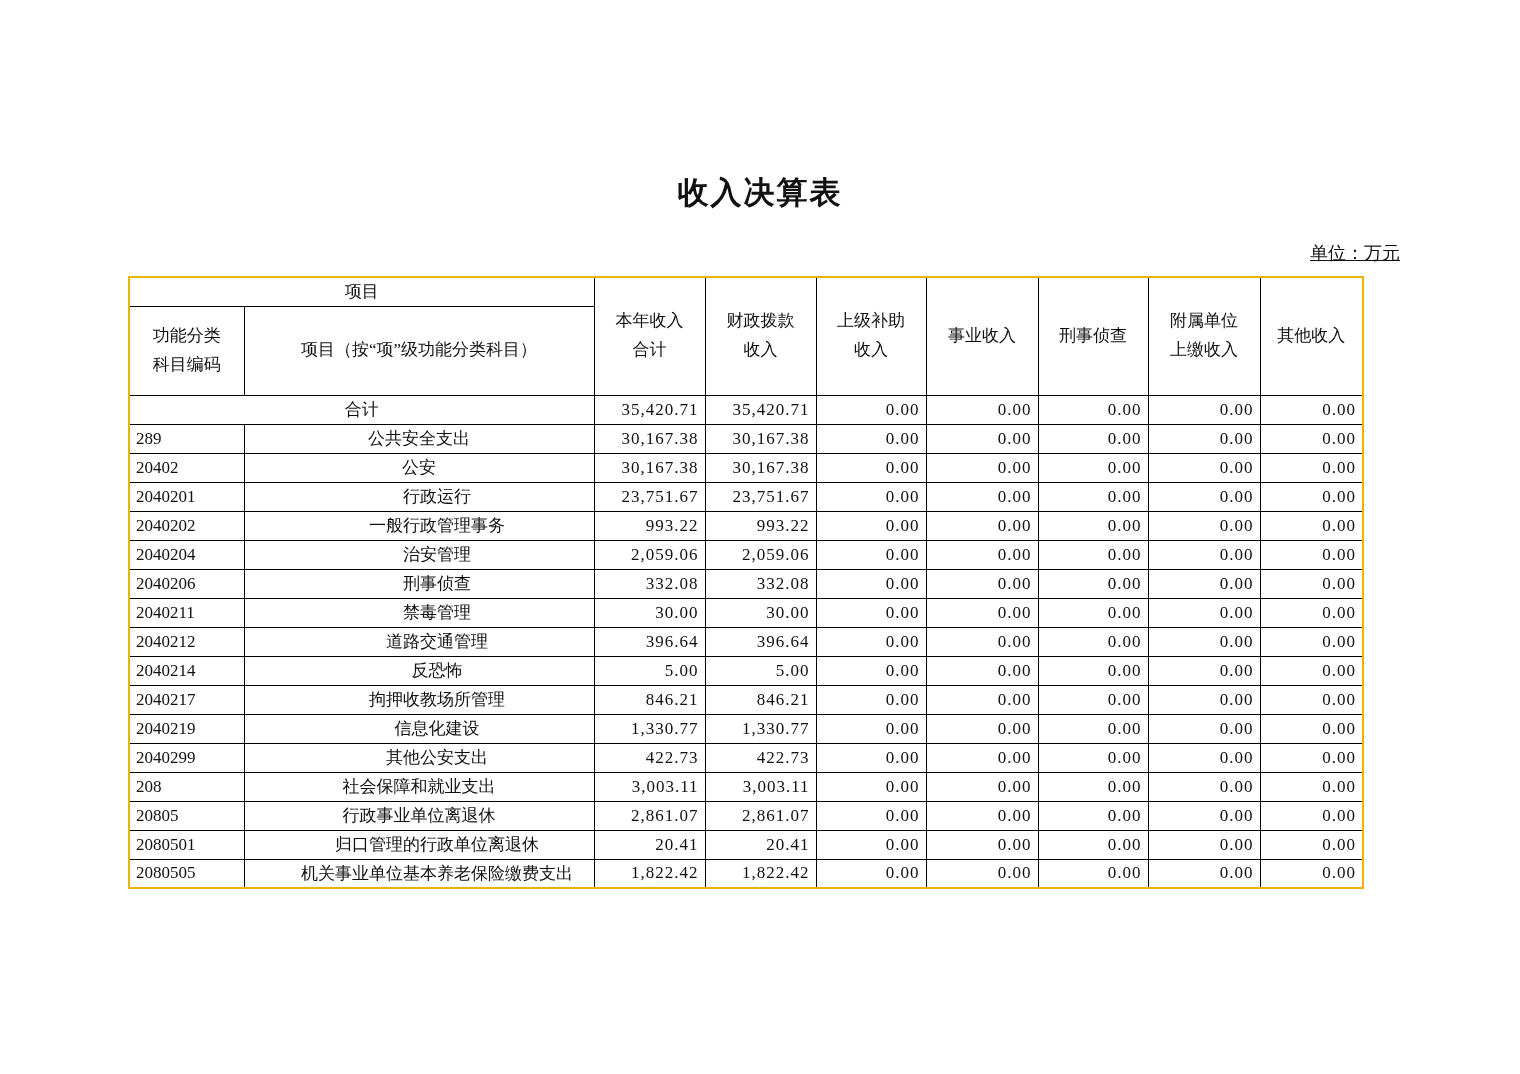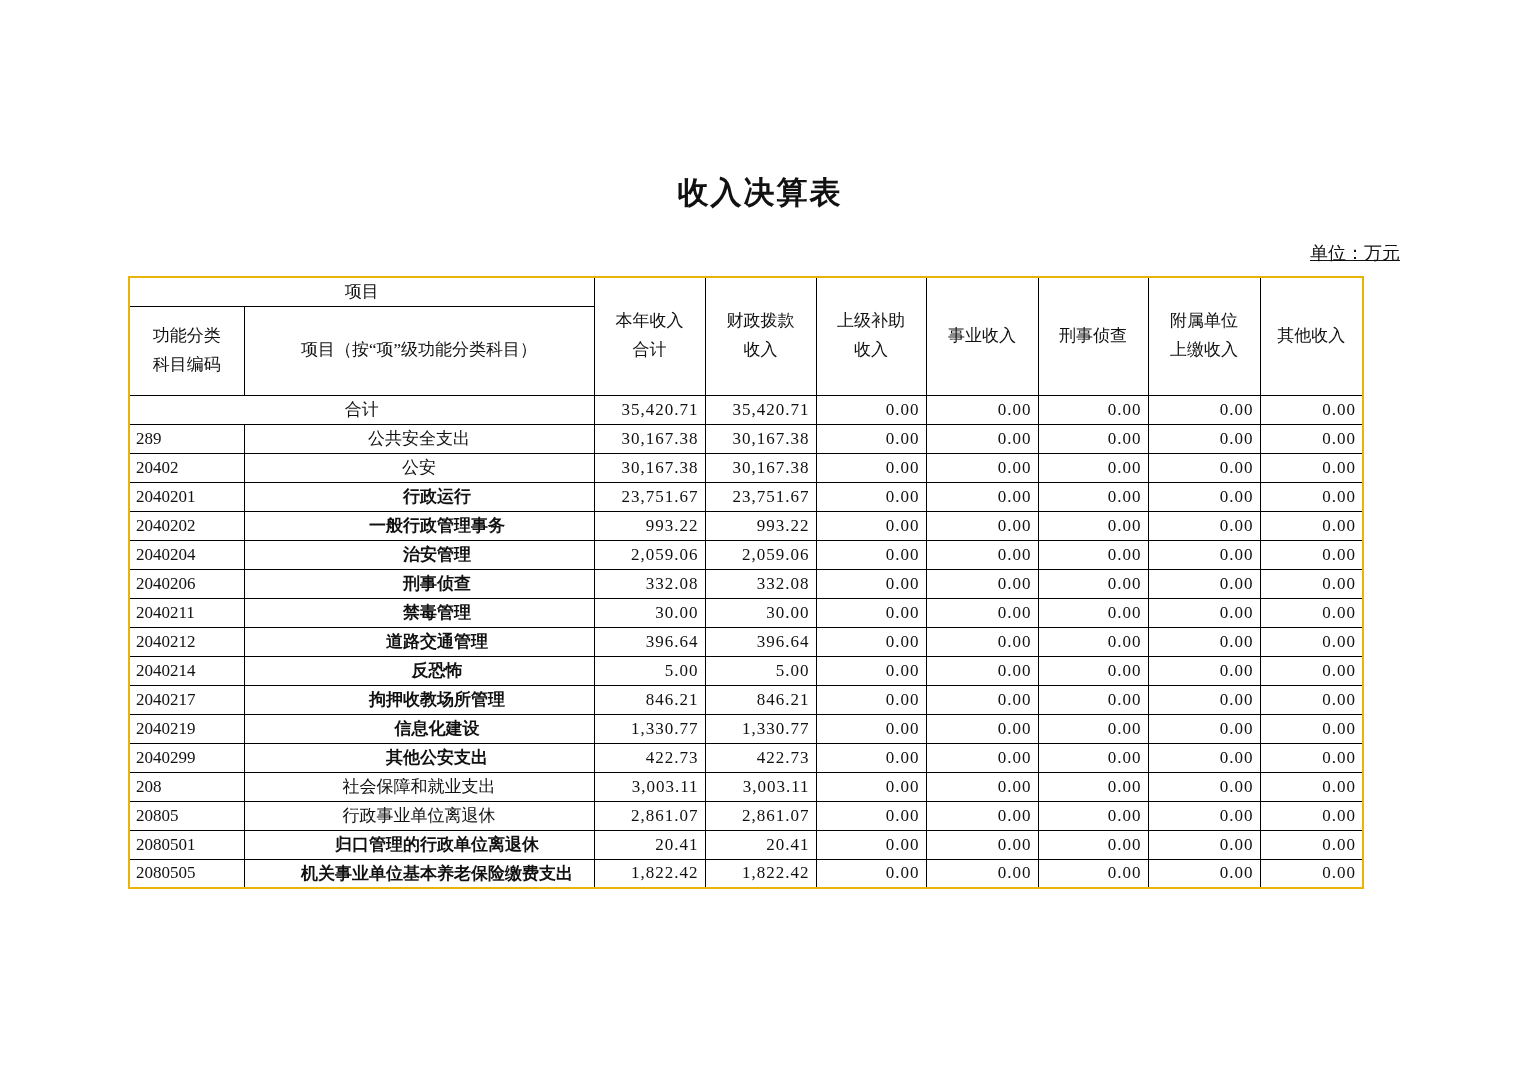--- a/index.html
+++ b/index.html
@@ -67,21 +67,21 @@
   tr.hdr-sub { height: 89px; }
   table.fin tbody tr { height: 29px; }
   th.group-head { text-align: center; }
   th.col-head {
     text-align: center;
     white-space: pre-line;
     line-height: 1.7;
   }
   td.code { text-align: left; padding-left: 7px; }
   td.name { text-align: center; padding-left: 7px; }
-  td.name.indent { padding-left: 42px; font-weight: bold; }
+  td.name.indent { padding-left: 42px; }
   td.name.merged { text-align: center; }
   td.val {
     text-align: right;
     padding-right: 9px;
     letter-spacing: 1px;
     white-space: nowrap;
   }
 </style>
 </head>
 <body>

